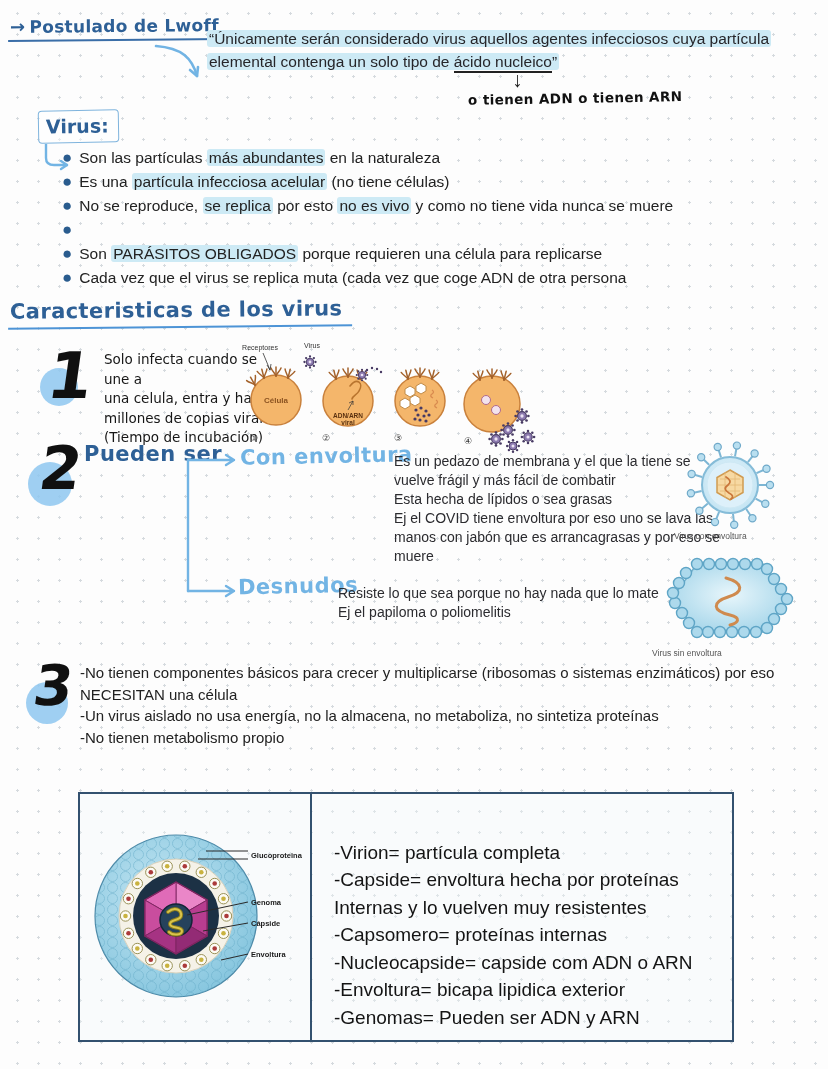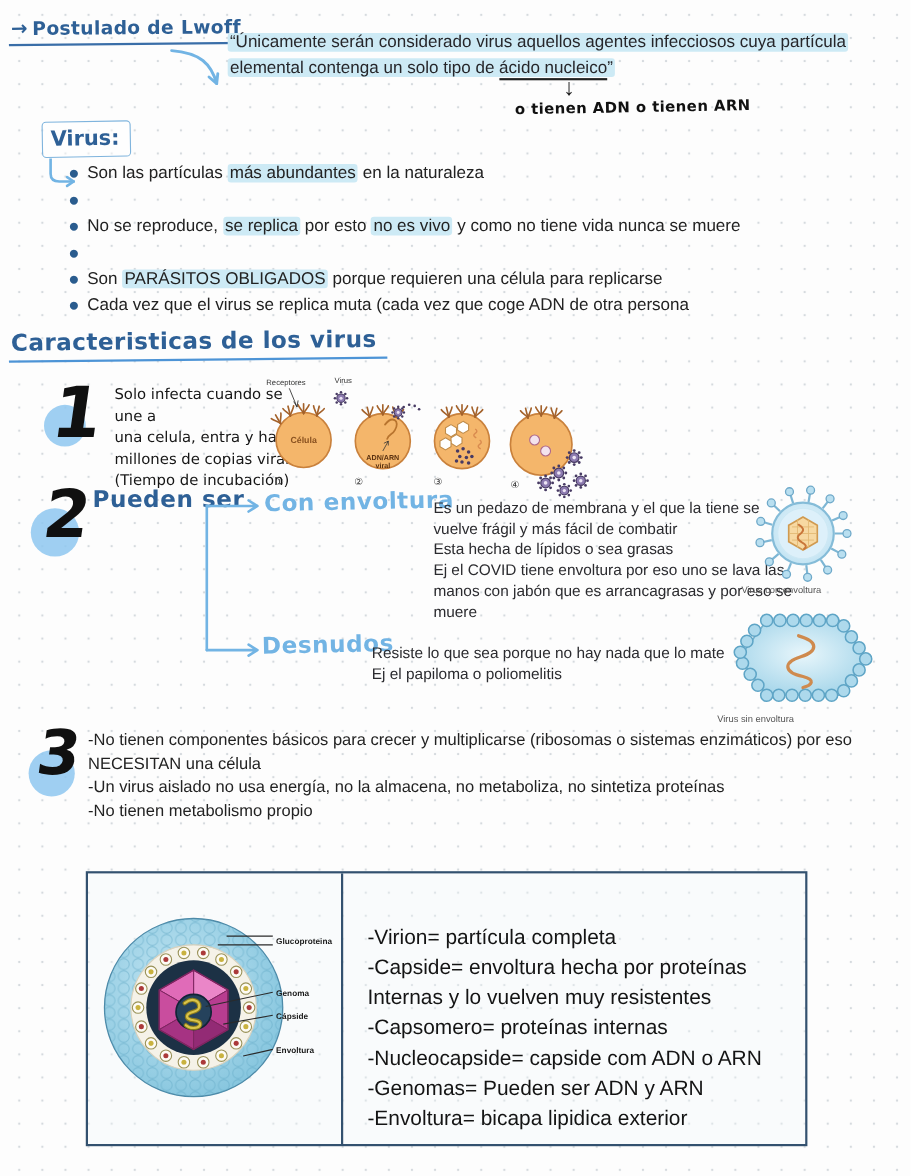--- a/index.html
+++ b/index.html
@@ -81,20 +81,21 @@
     <path d="M27,21 l-6,-4 M27,21 l-6,4" stroke="#72b4e4" stroke-width="2.4" fill="none" stroke-linecap="round"></path>
   </svg>
 
   <div class="abs bullets">
     <div class="bullet-row">
       <span class="bullet-dot">●</span>
       <span><span>Son las partículas </span><span class="hl">más abundantes</span><span> en la naturaleza</span></span>
     </div>
     <div class="bullet-row">
       <span class="bullet-dot">●</span>
+      <span><span>Es una </span><span class="hl">partícula infecciosa acelular</span><span> (no tiene células)</span></span>
     </div>
     <div class="bullet-row">
       <span class="bullet-dot">●</span>
       <span><span>No se reproduce, </span><span class="hl">se replica</span><span> por esto </span><span class="hl">no es vivo</span><span> y como no tiene vida nunca se muere</span></span>
     </div>
     <div class="bullet-row">
       <span class="bullet-dot">●</span>
     </div>
     <div class="bullet-row">
       <span class="bullet-dot">●</span>
@@ -408,18 +409,18 @@
         <text x="171" y="132" font-size="7.5" font-weight="600" fill="#1a1a1a">Cápside</text>
         <text x="171" y="163" font-size="7.5" font-weight="600" fill="#1a1a1a">Envoltura</text>
       </svg>
     </div>
     <div class="cell-right">
       <div class="def-line">-Virion= partícula completa</div>
       <div class="def-line">-Capside= envoltura hecha por proteínas</div>
       <div class="def-line">Internas y lo vuelven muy resistentes</div>
       <div class="def-line">-Capsomero= proteínas internas</div>
       <div class="def-line">-Nucleocapside= capside com ADN o ARN</div>
+      <div class="def-line">-Envoltura= bicapa lipidica exterior</div>
       <div class="def-line">-Genomas= Pueden ser ADN y ARN</div>
-      <div class="def-line">-Envoltura= bicapa lipidica exterior</div>
     </div>
   </div>
 
 </div>
 
 </body></html>

